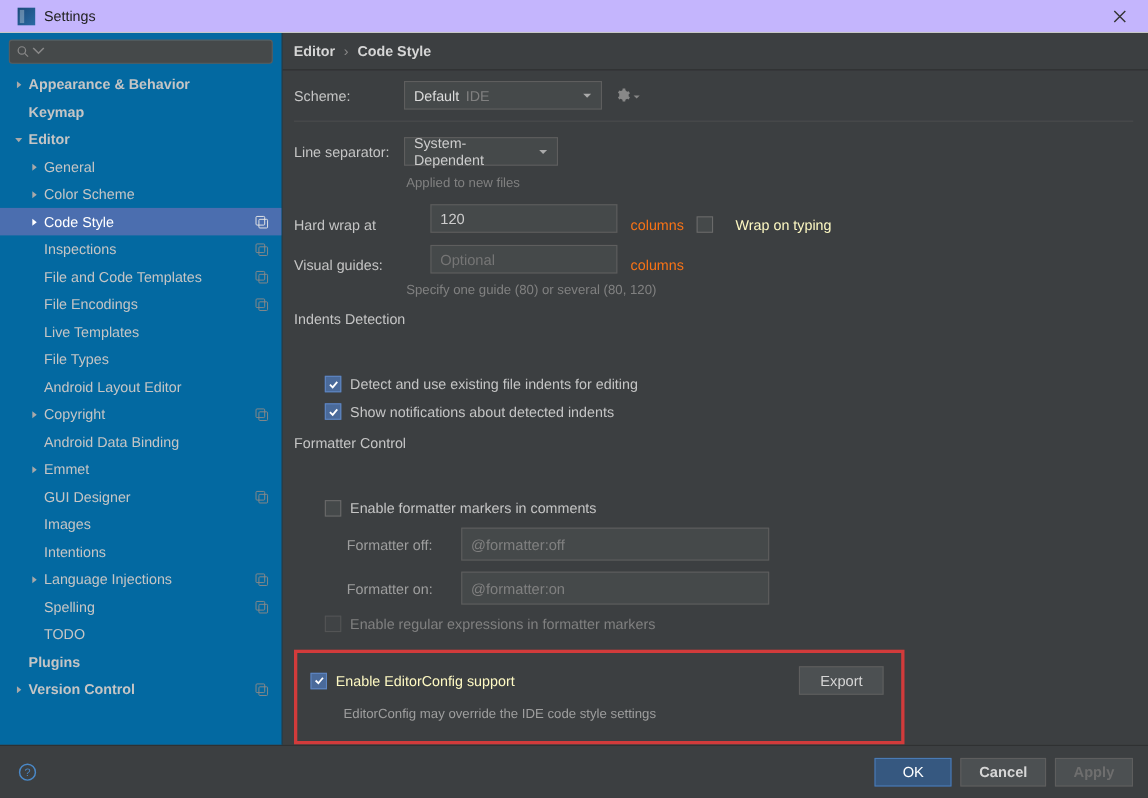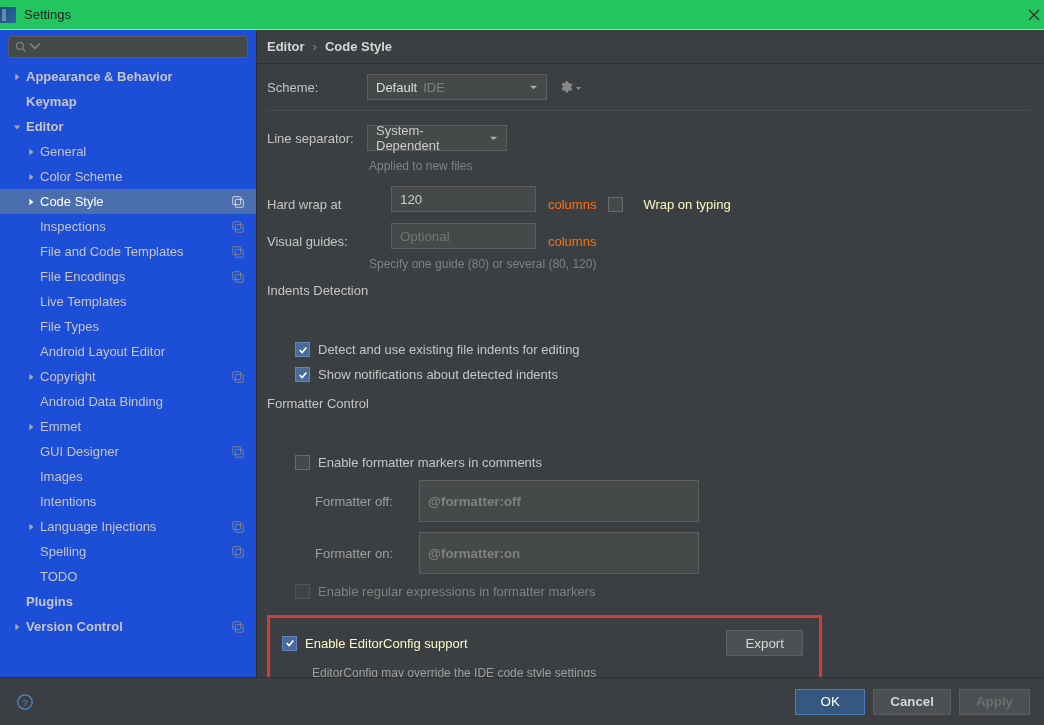--- a/index.html
+++ b/index.html
@@ -1,28 +1,28 @@
 <!DOCTYPE html>
 <html><head>
 <meta charset="utf-8">
 <style>
   * { box-sizing: border-box; margin: 0; padding: 0; }
   body { font-family: "Segoe UI", Arial, sans-serif; font-size: 13px; background:#3c3f41; color:#bbbbbb; width:1044px; height:725px; overflow:hidden; }
   
-  .titlebar { height:30px; background:#22c55e; color:#000; display:flex; align-items:center; padding:0 0; border-bottom:1px solid #c7c7c7; }
+  .titlebar { height:30px; background:#c4b5fd; color:#000; display:flex; align-items:center; padding:0 16px; border-bottom:1px solid #c7c7c7; }
   .titlebar .logo { width:16px; height:16px; background:linear-gradient(135deg,#1b4a7a 0%, #2a6aa3 100%); margin-right:8px; position:relative; }
   .titlebar .logo::after { content:''; position:absolute; left:2px; top:2px; width:4px; height:12px; background:#fff; opacity:.3;}
   .titlebar .title { flex:1; color:#222; }
   .titlebar .close { width:20px; height:20px; display:flex; align-items:center; justify-content:center; font-size:16px; color:#333; cursor:pointer;}
   .titlebar .close svg { width:12px; height:12px; stroke:#333; stroke-width:1.3; }
 
   .body { display:flex; height:calc(100% - 30px - 48px); }
 
   
-  .sidebar { width:257px; background:#1d4ed8; border-right:1px solid #2d2f30; display:flex; flex-direction:column;}
+  .sidebar { width:257px; background:#0369a1; border-right:1px solid #2d2f30; display:flex; flex-direction:column;}
   .search-wrap { padding:6px 8px 4px 8px; }
   .search { width:100%; height:22px; background:#45494a; border:1px solid #5a5d5e; border-radius:3px; display:flex; align-items:center; padding:0 6px; color:#888;}
   .search svg { width:12px; height:12px; stroke:#888; fill:none; stroke-width:1.5;}
   .search .arrow { margin-left:2px; }
   .tree { flex:1; overflow:auto; padding-top:2px;}
   .tree-item { height:25px; display:flex; align-items:center; padding:0 6px 0 0; color:#c5c5c5; position:relative; }
   .tree-item .tw { width:18px; display:flex; align-items:center; justify-content:center; }
   .tree-item .tw svg { width:8px; height:8px; fill:#a9a9a9; }
   .tree-item .label { flex:1; }
   .tree-item .badge-wrap { width:24px; display:flex; justify-content:center; align-items:center; }
@@ -52,32 +52,32 @@
   .gear svg { width:14px; height:14px; fill:#888; }
   .gear .mini-arrow svg { width:7px; height:7px; fill:#888; margin-left:2px;}
   .divider { height:1px; background:#4a4d4e; margin:8px 0 14px 0; }
   .field-label { color:#fef9c3; }
   .text-input { height:26px; background:#45494a; border:1px solid #5e5e5e; color:#ccc; padding:0 8px; }
   .text-input.placeholder { color:#808080; }
   .ls-select { width:140px; }
   .hint { color:#808080; font-size:12px; margin-left:102px; margin-top:-2px; margin-bottom:12px;}
   .row2 { display:flex; align-items:flex-end; gap:12px; margin-bottom:10px;}
   .row2 .lbl2 { width:90px; color:#c5c5c5;}
-  .wrap120 { width:145px; }
+  .wrap120 { width:170px; }
   .unit { color:#f97316;margin-top:12px; }
   .chk { width:15px; height:15px; border:1px solid #6a6a6a; background:#45494a; display:inline-flex; align-items:center; justify-content:center; margin-right:8px; cursor:pointer; }
   .chk.checked { background:#4a6a9a; border-color:#5e86c2;}
   .chk svg { width:10px; height:10px; stroke:#fff; stroke-width:2; fill:none; display:none;}
   .chk.checked svg { display:block; }
   .chk-row { display:flex; align-items:center; margin-bottom:10px; color:#c5c5c5; }
   .group-title { color:#c5c5c5; margin:8px 0 10px 0; }
   .indent-block { padding-left:28px;margin-top:44px; }
   .fmt-row { display:flex; align-items:center; gap:14px; margin:10px 0; }
   .fmt-row .flabel { width:110px; text-align:left; color:#9e9e9e; padding-left:20px;}
-  .fmt-input { width:280px; height:42px; background:#45494a; border:1px solid #5e5e5e; color:#808080; padding:0 8px;font-weight:bold;}
+  .fmt-input { width:280px; height:30px; background:#45494a; border:1px solid #5e5e5e; color:#808080; padding:0 8px;}
   .fmt-input.disabled { }
   .disabled-text { color:#808080; }
   .ec-group { border:3px solid #d23b3b; padding:12px 16px 18px 12px; margin-top:16px; max-width:555px;}
   .ec-top { display:flex; align-items:center; justify-content:space-between; }
   .ec-check { display:flex; align-items:center; }
   .export-btn { height:26px; padding:0 18px; background:#4c5052; border:1px solid #5e5e5e; color:#d6d6d6; cursor:pointer;}
   .ec-hint { color:#9e9e9e; font-size:12px; margin-top:10px; padding-left:30px;}
 
   
   .footer { height:48px; border-top:1px solid #2d2f30; display:flex; align-items:center; padding:0 14px; background:#3c3f41;}

